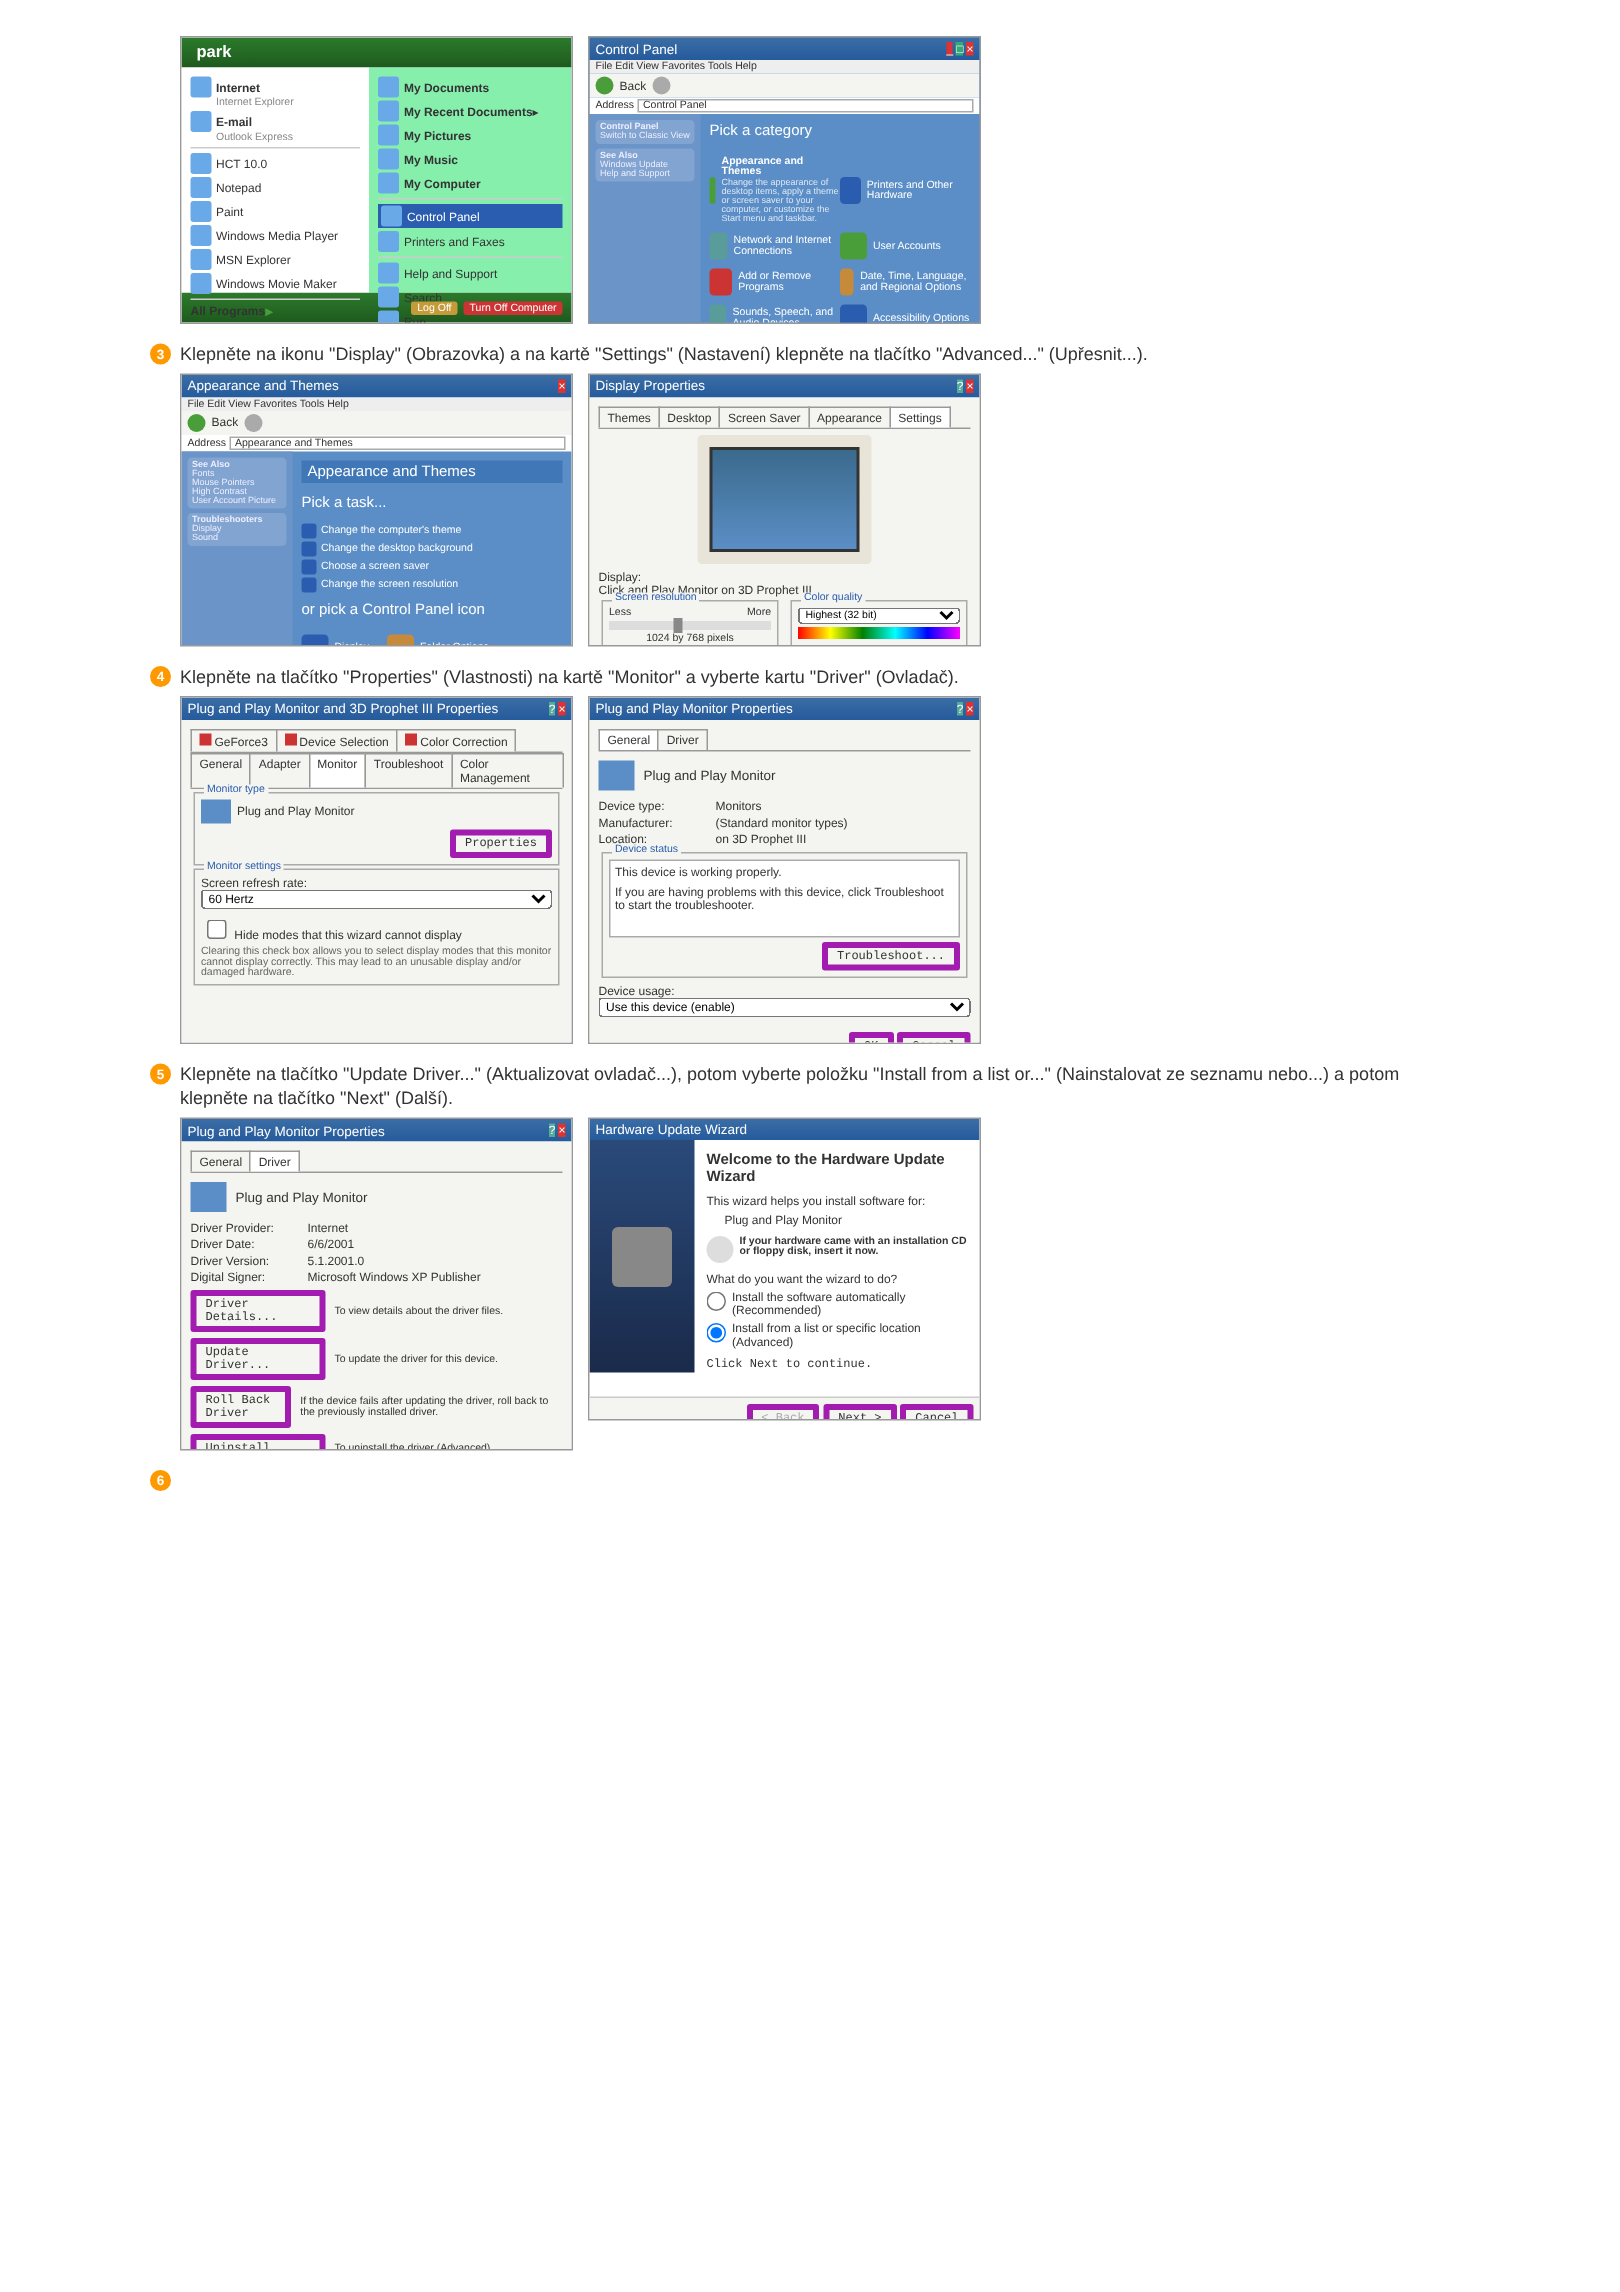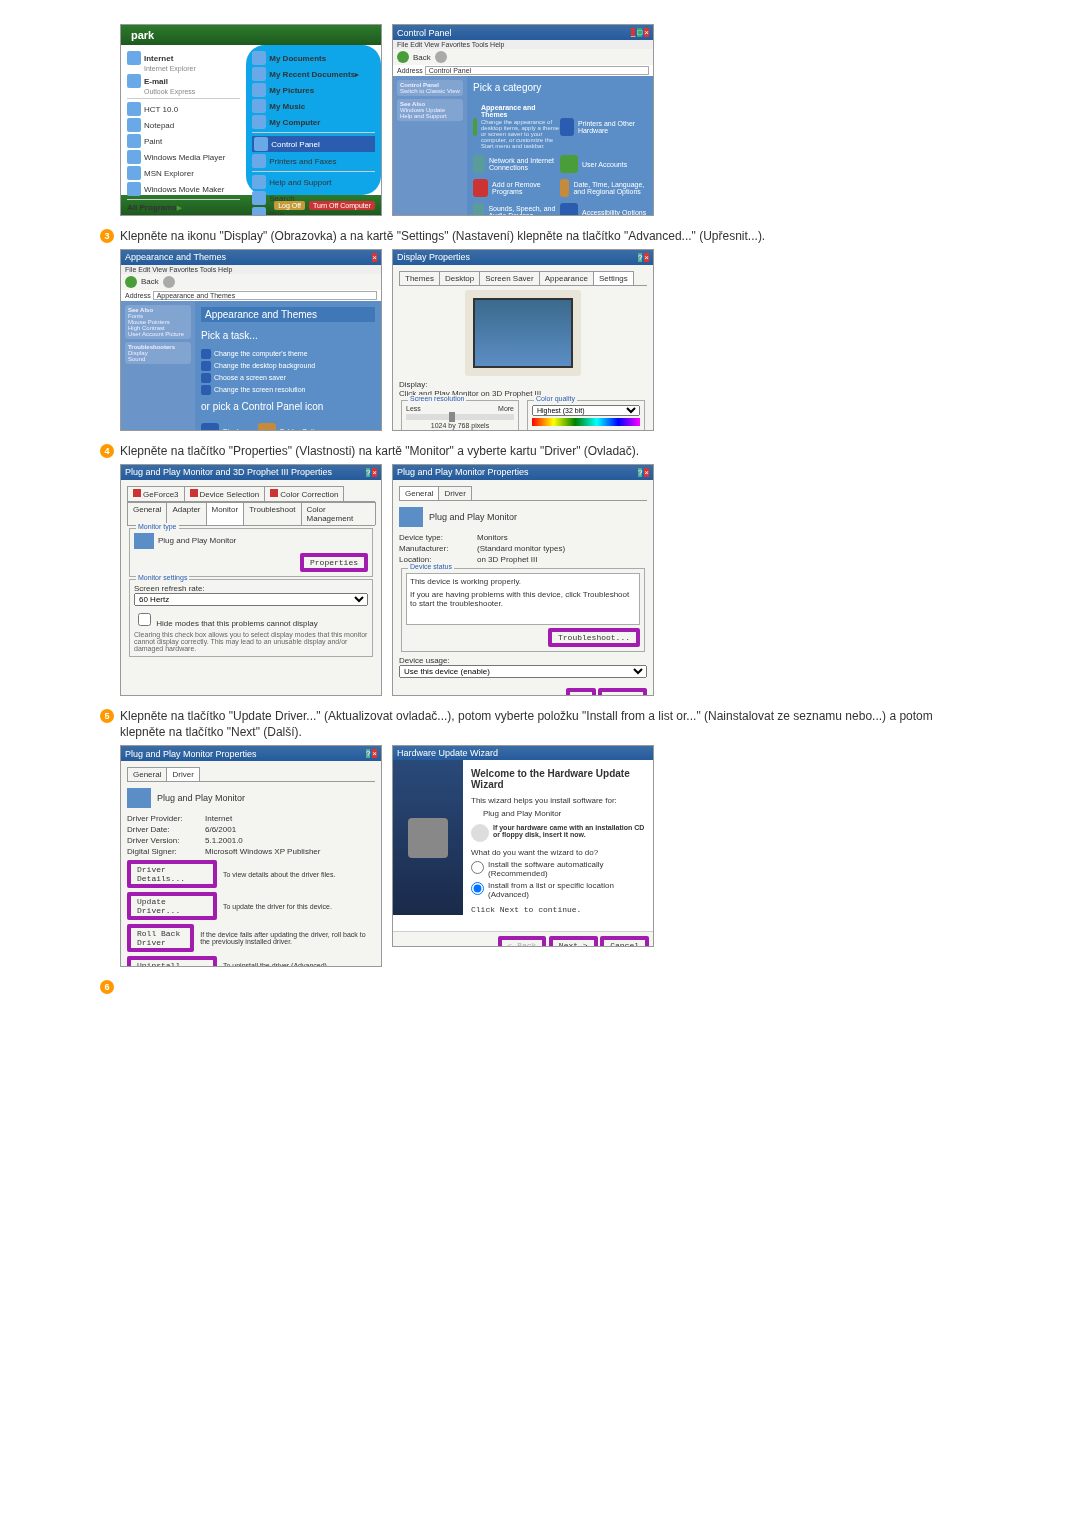--- a/index.html
+++ b/index.html
@@ -94,21 +94,21 @@
     padding: 6px;
     height: calc(100% - 14px);
     box-sizing: border-box;
   }
   .spacer-big { height: 560px; }
   
   .startmenu-shot { width: 260px; height: 190px; position: relative; }
   .startmenu-top { background: linear-gradient(#2c7a2c,#1e5a1e); color: #fff; padding: 4px 10px; font-size: 11px; font-weight: bold; }
   .startmenu-cols { display: flex; height: 150px; }
   .startmenu-left { width: 48%; background: #fff; padding: 4px 6px; font-size: 8px; }
-  .startmenu-right { width: 52%; background: #0ea5e9; padding: 4px 6px; font-size: 8px; border-radius: 19px; }
+  .startmenu-right { width: 52%; background: #86efac; padding: 4px 6px; font-size: 8px; }
   .sm-item { display: flex; align-items: center; margin: 2px 0; }
   .sm-icon { width: 14px; height: 14px; background: #6aa9e8; margin-right: 3px; border-radius: 2px; }
   .sm-sub { font-size: 7px; color: #888; margin-left: 17px; margin-top: -2px; }
   .sm-divider { height: 1px; background: #ccc; margin: 3px 0; }
   .highlight-blue { background: #2a5db0; color: #fff; padding: 1px 2px; }
   .startmenu-bottom { background: linear-gradient(#2c7a2c,#1e5a1e); height: 20px; display:flex; justify-content:flex-end; align-items:center; padding:0 6px; gap:4px;}
   .sm-bottom-btn { background:#c59b3a; color:#fff; font-size:7px; padding:1px 4px; border-radius:2px; }
   .sm-bottom-btn.red { background:#c33; }
   .taskbar { background: linear-gradient(#3b6ea5,#255a9c); height: 16px; display:flex; align-items:center;}
   .cp-shot { width: 260px; height: 190px; background: #5b8ec6; display:flex; flex-direction:column;}
@@ -455,21 +455,21 @@
         <div style="display:flex;align-items:center;">
             <span style="width:20px;height:16px;background:#5b8ec6;margin-right:4px;"></span>
             <span>Plug and Play Monitor</span>
           </div>
         <div style="text-align:right;margin-top:4px;"><span class="btn">Properties</span></div>
       </div>
       <div class="groupbox">
         <span class="groupbox-label">Monitor settings</span>
         <div>Screen refresh rate:</div>
         <select style="width:100%;font-size:8px;"><option>60 Hertz</option></select>
-        <div style="margin-top:4px;"><input type="checkbox" style=""> <span>Hide modes that this problems cannot display</span></div>
+        <div style="margin-top:4px;"><input type="checkbox" style=""> <span>Hide modes that this wizard cannot display</span></div>
         <div style="font-size:7px;color:#666;margin-top:2px;">Clearing this check box allows you to select display modes that this monitor cannot display correctly. This may lead to an unusable display and/or damaged hardware.</div>
       </div>
       <div style="text-align:right;margin-top:40px;">
         <span class="btn">OK</span>
         <span class="btn">Cancel</span>
         <span class="btn" style="color:#aaa;">Apply</span>
       </div>
     </div>
   </div>
 

